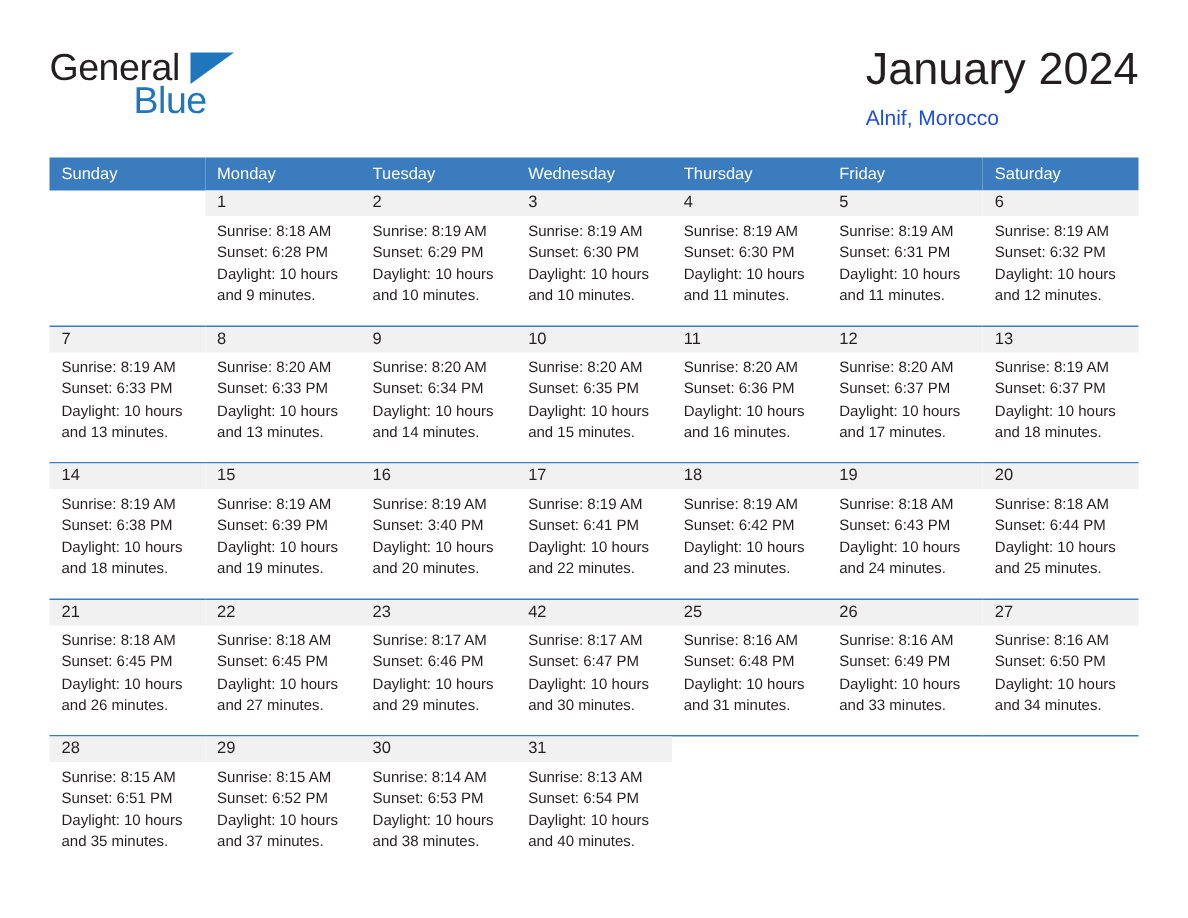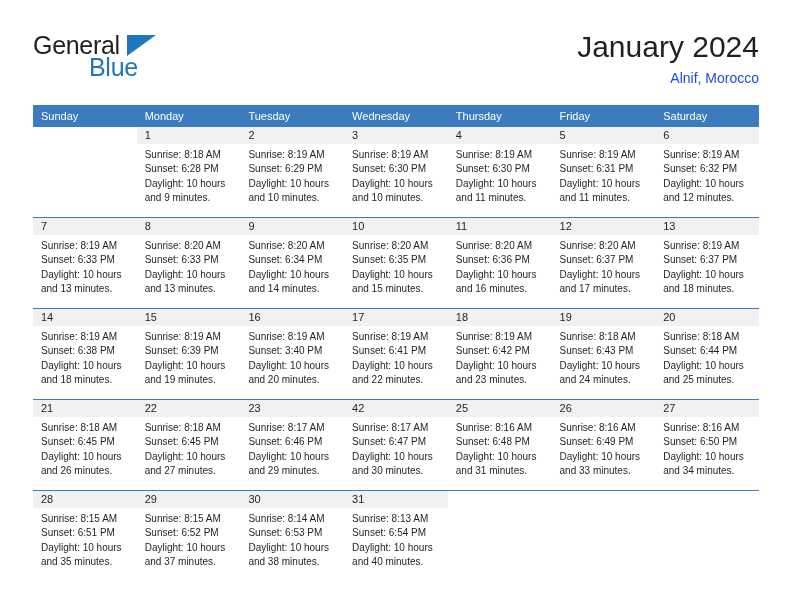--- a/index.html
+++ b/index.html
@@ -61,21 +61,20 @@
     width: 0;
     height: 0;
     border-left: 29px solid #1f76bc;
     border-bottom: 21px solid transparent;
   }
 
   .title-block {
     position: absolute;
     right: 0;
     top: 0;
-    text-align: right;
   }
   .month-title {
     font-size: 30px;
     line-height: 38px;
     color: #231f20;
     font-weight: normal;
     margin: 0;
     white-space: nowrap;
   }
   .location {

